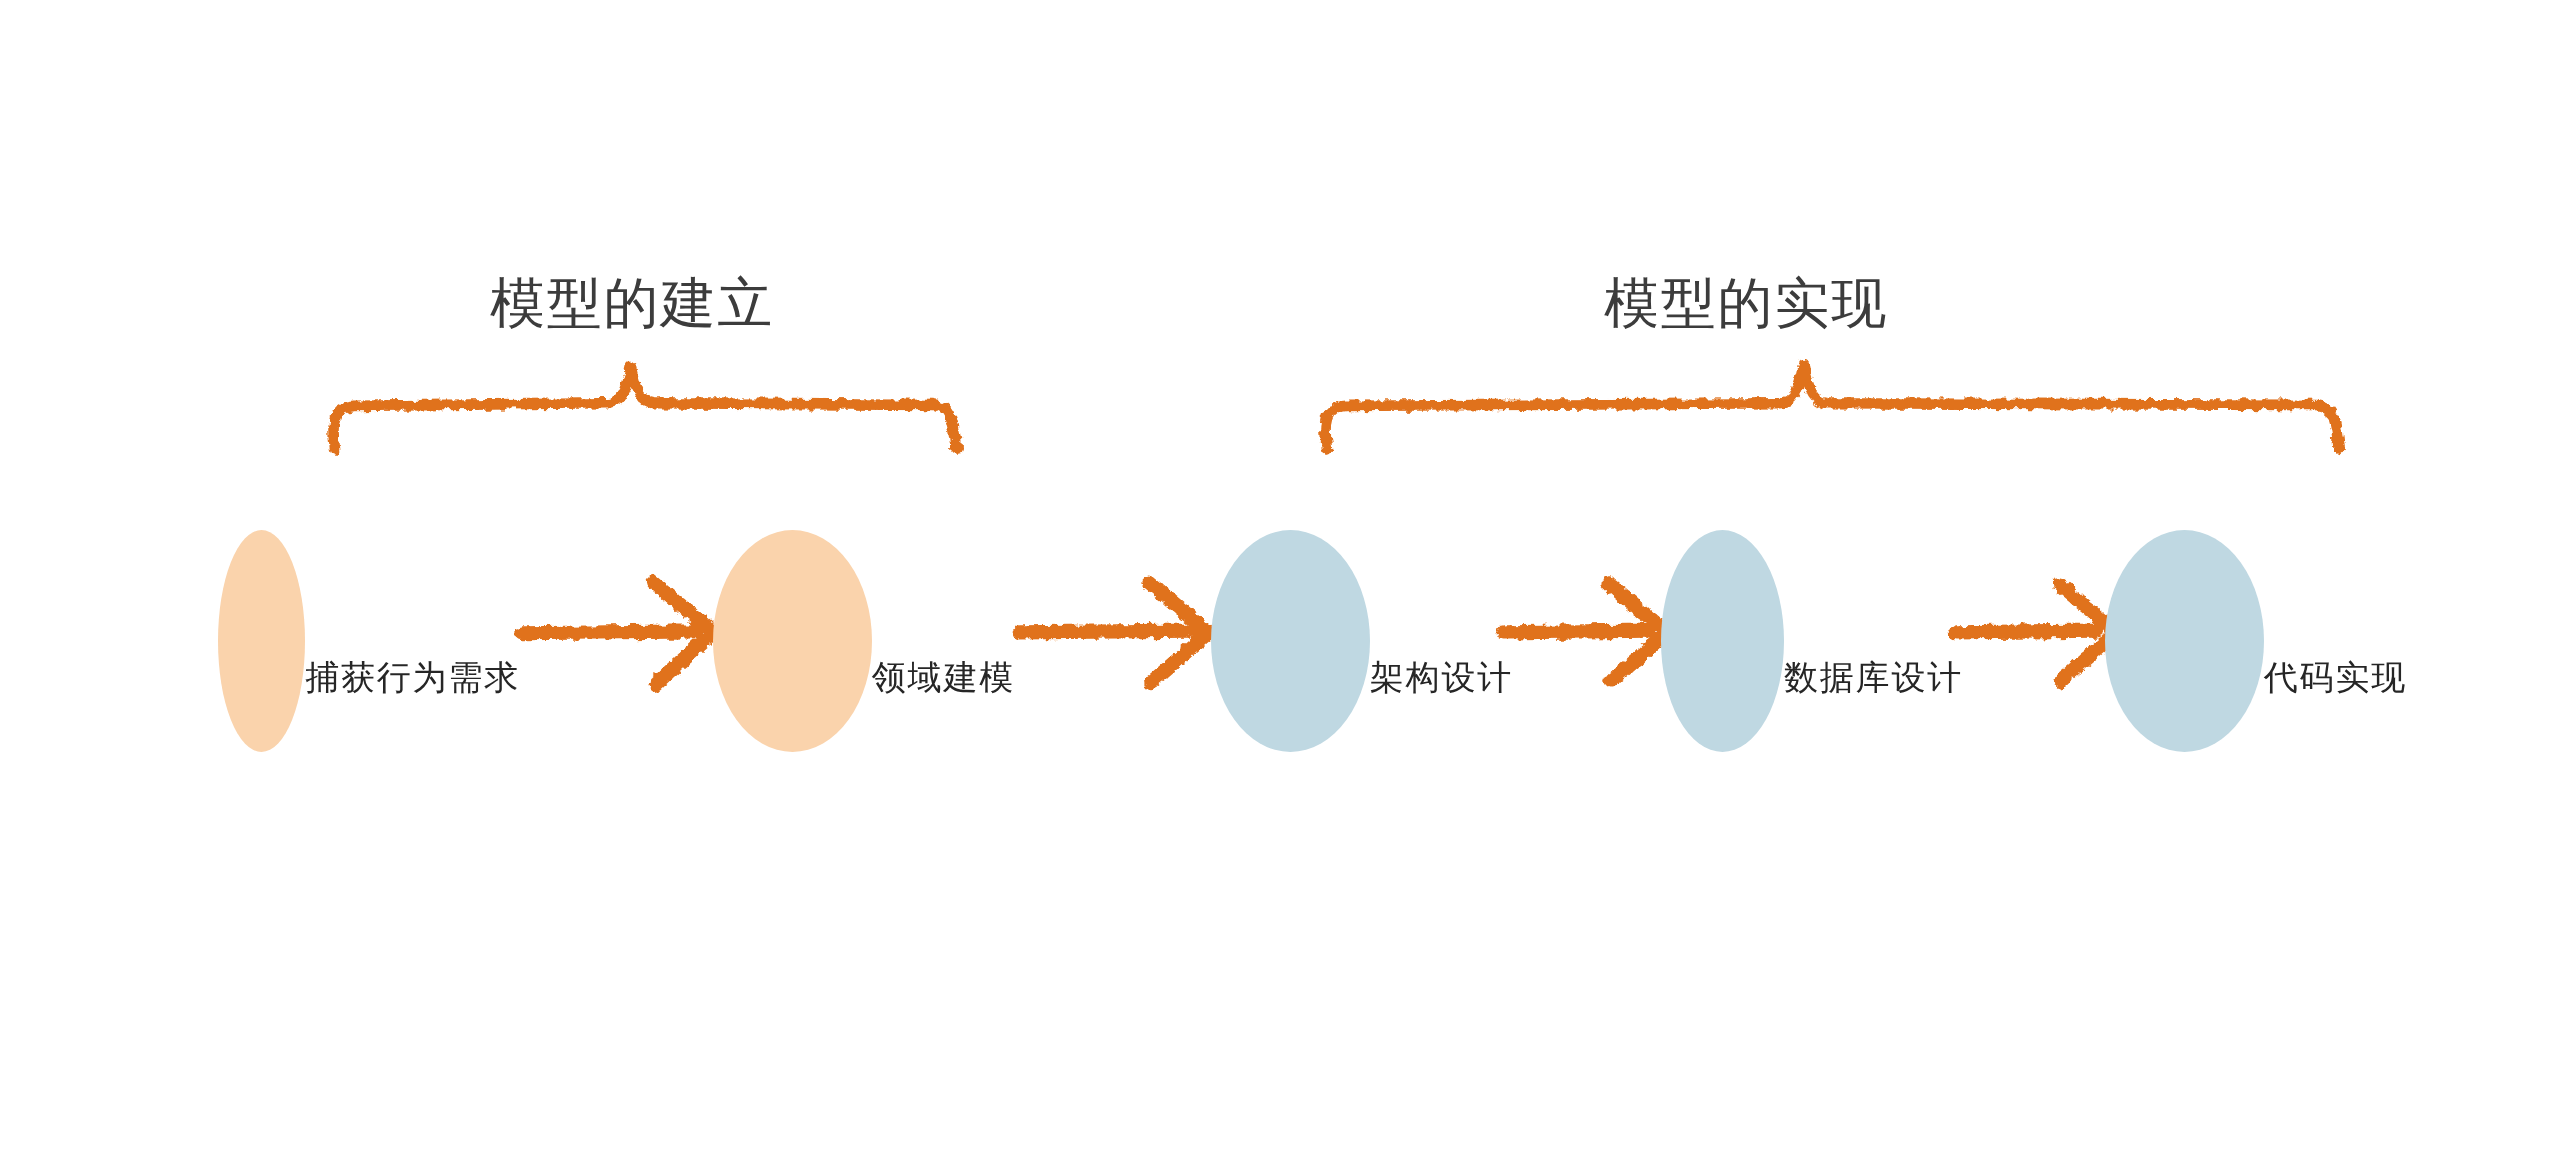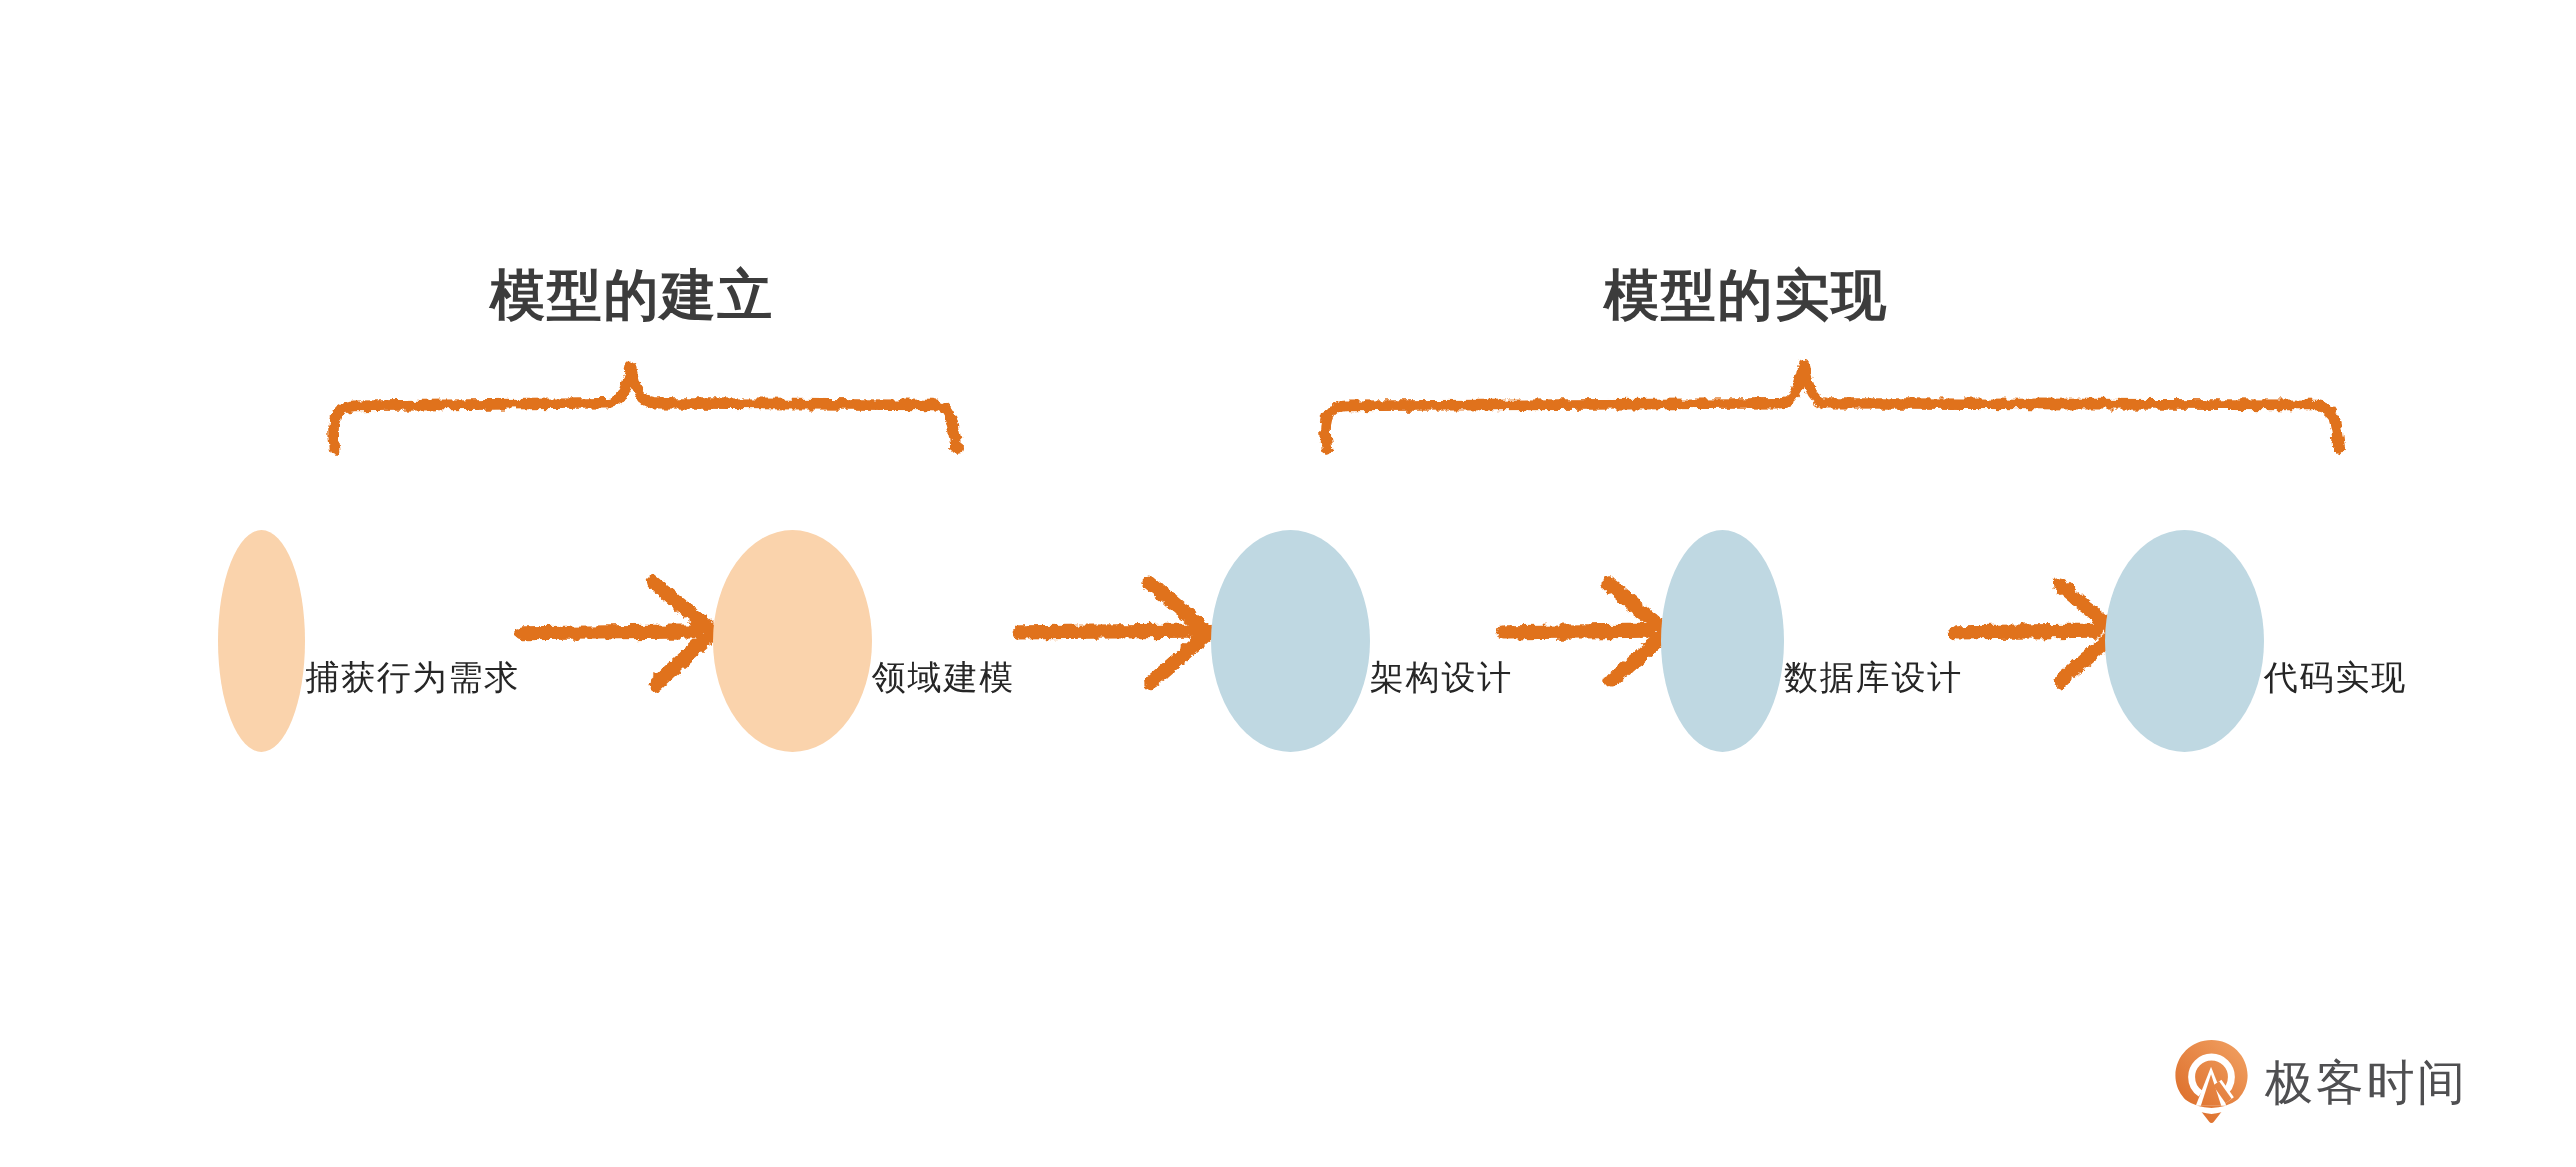--- a/index.html
+++ b/index.html
@@ -6,24 +6,24 @@
   .canvas {
     position: relative;
     width: 2576px;
     height: 1167px;
     background: #ffffff;
     overflow: hidden;
     font-family: "Liberation Sans", "DejaVu Sans", sans-serif;
   }
   .group-title {
     position: absolute;
-    top: 259px;
+    top: 267px;
     transform: translateX(-50%);
     font-size: 55px;
-    font-weight: 700;
+    font-weight: 400;
     letter-spacing: 1.8px;
     white-space: nowrap;
   }
   .svg-layer {
     position: absolute;
     left: 0; top: 0;
     width: 2576px; height: 1167px;
   }
   .stage {
     position: absolute;
@@ -100,33 +100,15 @@
   </div>
   <div class="stage" style="left:1661px">
     <div class="circle" style="background: rgb(191, 216, 226);"></div>
     <div class="label" style="color: rgb(38, 38, 38);">数据库设计</div>
   </div>
   <div class="stage" style="left:2105px">
     <div class="circle" style="background: rgb(191, 216, 226);"></div>
     <div class="label" style="color: rgb(38, 38, 38);">代码实现</div>
   </div>
 
-  <div class="logo">
-    <svg class="icon" viewBox="0 0 80 94">
-      <defs>
-        <linearGradient id="lg" x1="80" y1="0" x2="0" y2="80" gradientUnits="userSpaceOnUse">
-          <stop offset="0" stop-color="#F2A365"></stop>
-          <stop offset="1" stop-color="#DB6A26"></stop>
-        </linearGradient>
-      </defs>
-      <path d="M 40 1 C 61.5 1 79 18 79 39.5 C 79 56 68 69.5 53 76 L 42.5 89.5 C 41.2 91.3 38.8 91.3 37.5 89.5 L 27 76 C 12 69.5 1 56 1 39.5 C 1 18 18.5 1 40 1 Z" fill="url(#lg)"></path>
-      <path d="M 39.5 30 L 56 72 L 23 72 Z" fill="#ffffff"></path>
-      <circle cx="40" cy="41" r="21.5" fill="none" stroke="#ffffff" stroke-width="7.5" stroke-dasharray="22 24 200"></circle>
-      <path d="M 45 48 L 58.5 67" stroke="#ffffff" stroke-width="14"></path>
-      <path d="M 45 48 L 58.5 67" stroke="url(#lg)" stroke-width="8"></path>
-      <path d="M 39.5 38 L 50.5 72 L 28.5 72 Z" fill="url(#lg)"></path>
-      <path d="M 9 64 Q 40 85 71 64 Q 63 79 40 81 Q 17 79 9 64 Z" fill="#ffffff"></path>
-    </svg>
-    <span class="logo-text" style="color: rgb(79, 79, 81);">极客时间</span>
-  </div>
 
 </div>
 
 
 </body></html>

